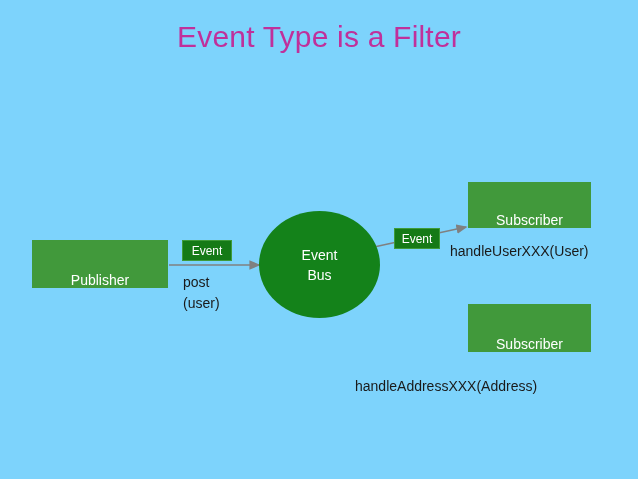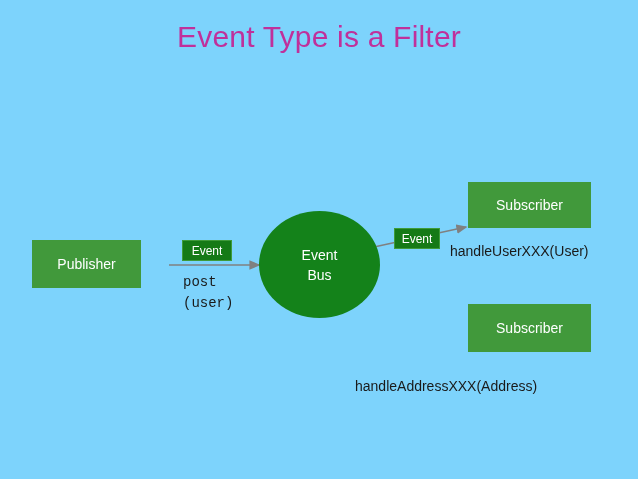--- a/index.html
+++ b/index.html
@@ -29,31 +29,31 @@
     letter-spacing: 0.2px;
     white-space: nowrap;
   }
 
   
   .node-box {
     position: absolute;
     background: #41993b;
     color: #ffffff;
     display: flex;
-    align-items: center;
+    align-items: flex-end;
     justify-content: center;
     font-size: 14px;
     font-family: "Liberation Sans", sans-serif;
     box-sizing: border-box;
   }
 
   #publisher-box {
     left: 32px;
     top: 240px;
-    width: 109px;
+    width: 136px;
     height: 48px;
   }
   #subscriber-top-box {
     left: 468px;
     top: 182px;
     width: 123px;
     height: 46px;
   }
   #subscriber-bottom-box {
     left: 468px;
@@ -122,21 +122,20 @@
     position: absolute;
     color: #1a1a1a;
     font-size: 14px;
     font-family: "Liberation Sans", sans-serif;
     white-space: pre;
   }
   #post-user-text {
     left: 183px;
     top: 272px;
     line-height: 21px;
-    font-family: Liberation Mono, monospace;
   }
   #handle-user-text {
     left: 450px;
     top: 243px;
     text-align: right;
   }
   #handle-address-text {
     left: 355px;
     top: 378px;
   }

